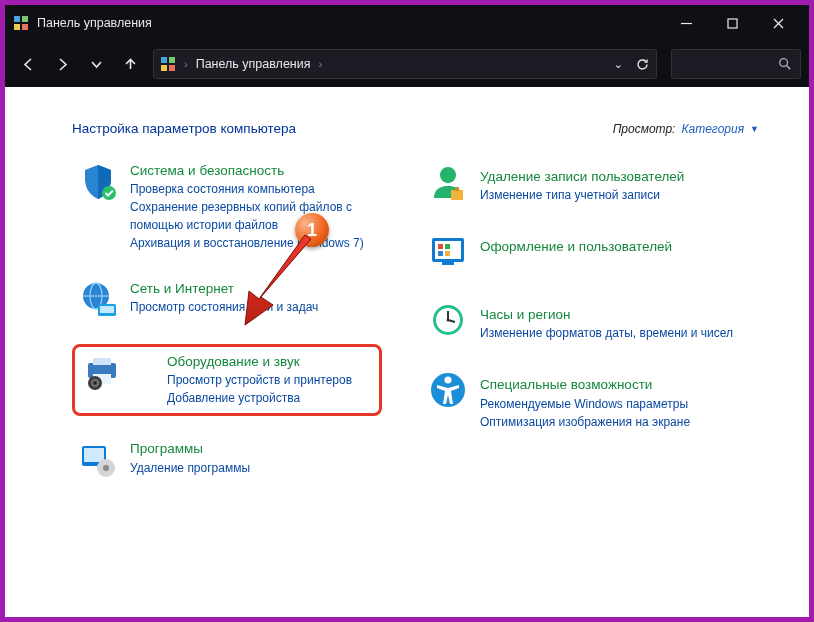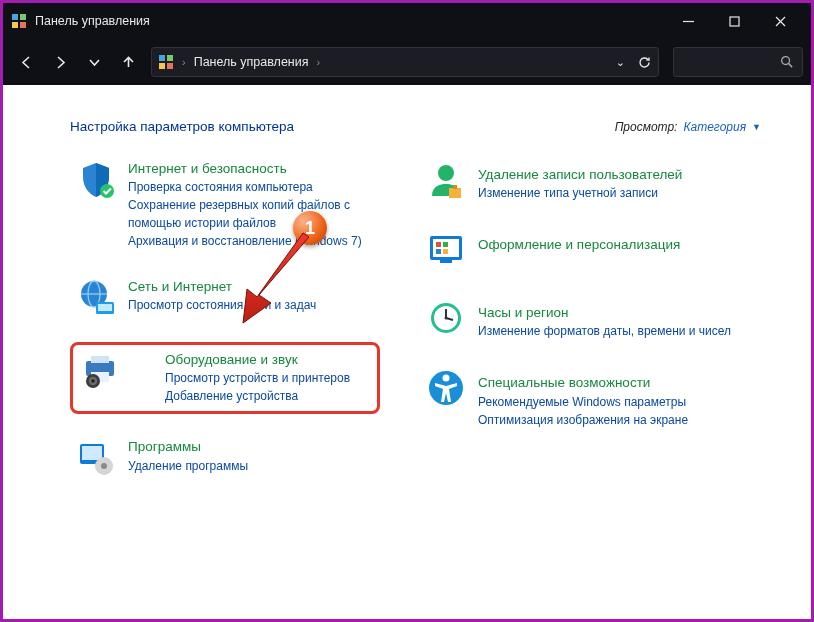--- a/index.html
+++ b/index.html
@@ -1,17 +1,17 @@
 <!DOCTYPE html>
 <html><head>
 <meta charset="utf-8">
 <style>
   * { box-sizing: border-box; margin: 0; padding: 0; font-family: "Segoe UI", Tahoma, sans-serif; }
   body { background: #fff; }
-  .frame { width: 814px; height: 622px; border: 3px solid #a21caf; position: relative; overflow: hidden; background:#fff; }
+  .frame { width: 814px; height: 622px; border: 5px solid #a21caf; position: relative; overflow: hidden; background:#fff; }
 
   
   .titlebar { height: 36px; background: #0f1016; color: #e8e8e8; display: flex; align-items: center; padding: 0 8px; }
   .titlebar .app-icon { width:16px; height:16px; margin-right:8px; position:relative; }
   .titlebar .app-icon svg { width:16px; height:16px; display:block; }
   .titlebar .title { font-size: 12.5px; flex: 1; }
   .titlebar .win-controls { display:flex; }
   .titlebar .win-btn { width:46px; height:36px; display:flex; align-items:center; justify-content:center; color:#e8e8e8; }
   .titlebar .win-btn svg { width:11px; height:11px; }
 
@@ -155,21 +155,21 @@
         <div class="cat">
           <span class="cicon">
             <svg viewBox="0 0 40 40">
                 <path d="M20 3 L33 8 V17 C33 27 27 34 20 37 C13 34 7 27 7 17 V8 Z" fill="#2a84d2"></path>
                 <path d="M20 3 L33 8 V17 C33 27 27 34 20 37 Z" fill="#0f6ab8"></path>
                 <circle cx="31" cy="31" r="7" fill="#29c26b"></circle>
                 <path d="M27.5 31 L30 33.5 L35 28.5" fill="none" stroke="#fff" stroke-width="2"></path>
               </svg>
           </span>
           <div class="ct">
-            <a class="ctitle">Интернет и безопасность</a>
+            <a class="ctitle">Система и безопасность</a>
             <a class="clink">Проверка состояния компьютера</a>
             <a class="clink">Сохранение резервных копий файлов с помощью истории файлов</a>
             <a class="clink">Архивация и восстановление (Windows 7)</a>
           </div>
         </div>
 
         <div class="cat">
           <span class="cicon">
             <svg viewBox="0 0 40 40">
                 <circle cx="18" cy="16" r="13" fill="#2a84d2"></circle>
@@ -243,21 +243,21 @@
                 <rect x="4" y="6" width="32" height="24" rx="2" fill="#0f7bd4"></rect>
                 <rect x="7" y="9" width="26" height="18" fill="#fff"></rect>
                 <rect x="10" y="12" width="5" height="5" fill="#e64b3c"></rect>
                 <rect x="17" y="12" width="5" height="5" fill="#31b04a"></rect>
                 <rect x="10" y="19" width="5" height="5" fill="#2a84d2"></rect>
                 <rect x="17" y="19" width="5" height="5" fill="#f2b23c"></rect>
                 <rect x="14" y="30" width="12" height="3" fill="#0f7bd4"></rect>
               </svg>
           </span>
           <div class="ct">
-            <a class="ctitle">Оформление и персонализация</a>
+            <a class="ctitle">Оформление и пользователей</a>
           </div>
         </div>
 
         <div class="cat">
           <span class="cicon">
             <svg viewBox="0 0 40 40">
                 <circle cx="20" cy="20" r="15" fill="#24c08a"></circle>
                 <circle cx="20" cy="20" r="12" fill="#fff"></circle>
                 <line x1="20" y1="20" x2="20" y2="11" stroke="#333" stroke-width="2"></line>
                 <line x1="20" y1="20" x2="27" y2="22" stroke="#333" stroke-width="2"></line>

